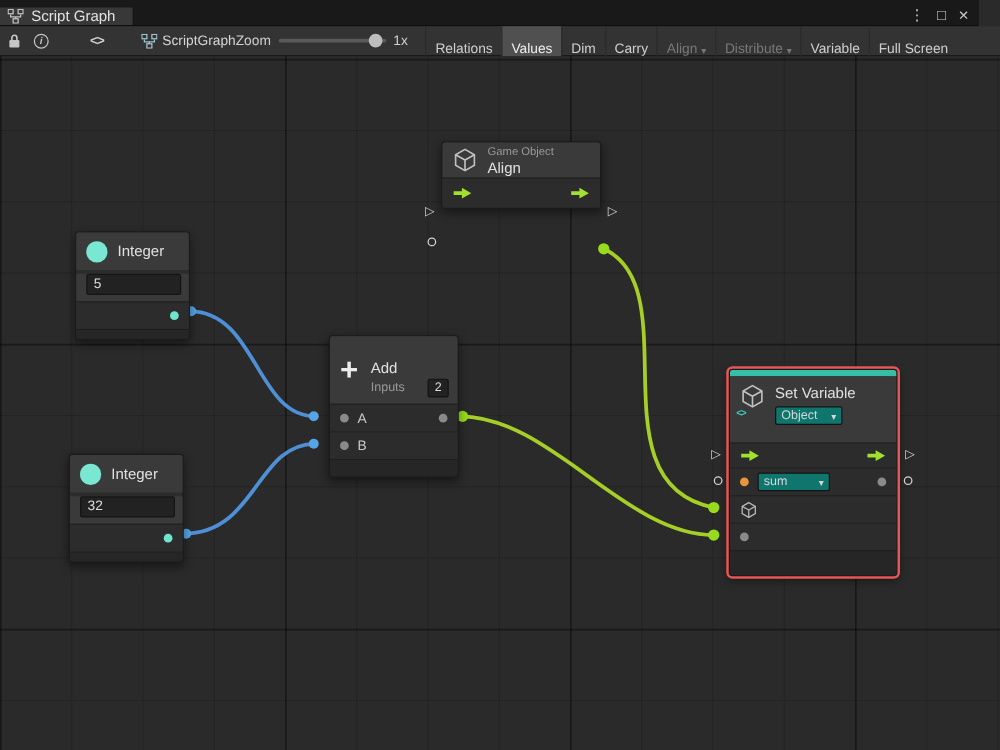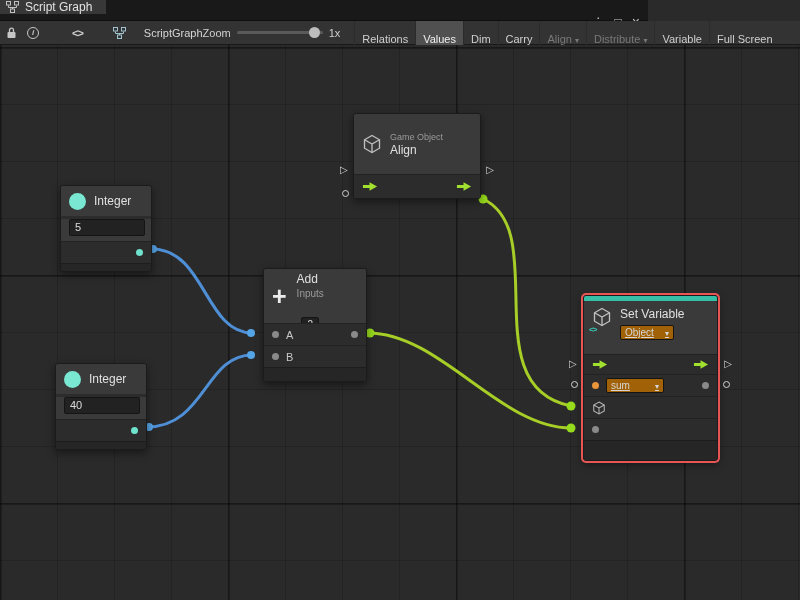--- a/index.html
+++ b/index.html
@@ -1,39 +1,39 @@
 <!DOCTYPE html>
 <html><head>
 <meta charset="utf-8">
 <style>
   * { margin:0; padding:0; box-sizing:border-box; }
   html,body { width:800px; height:600px; overflow:hidden; background:#2a2a2a;
     font-family:"Liberation Sans","DejaVu Sans",sans-serif; color:#ccc; }
   .stage { position:relative; width:800px; height:600px; }
 
   
-  .titlebar { position:absolute; top:0; left:0; width:648px; height:21px;
-    background:#191919; display:flex; align-items:flex-start; border-bottom:1px solid #0e0e0e;flex-direction:column; }
+  .titlebar { position:absolute; top:0; left:0; width:783px; height:21px;
+    background:#191919; display:flex; align-items:flex-end; border-bottom:1px solid #0e0e0e; }
   .tab { display:flex; align-items:center; gap:6px; padding:0 14px 0 6px;
     background:#383838; font-size:12px; color:#e2e2e2; }
   .win-controls { margin-left:auto; display:flex; align-items:center; gap:10px;
     padding-right:8px; color:#c9c9c9; font-size:12px; }
   .win-controls span { cursor:default; }
 
   
   .toolbar { position:absolute; top:21px; left:0; width:800px; height:24px;
     background:#333333; border-bottom:1px solid #191919; display:flex; align-items:center;
     font-size:11px; color:#cfcfcf; }
   .tb-icon { display:flex; align-items:center; justify-content:center;
     width:22px; height:24px; color:#c6c6c6; }
   .info-circ { display:inline-flex; align-items:center; justify-content:center;
     width:12px; height:12px; border:1px solid #c6c6c6; border-radius:50%;
     font-size:8px; font-weight:bold; color:#c6c6c6; font-style:italic; }
   .code-glyph { font-size:11px; font-weight:bold; letter-spacing:-1px; margin-left:28px; }
-  .graph-name { display:flex; align-items:center; gap:18px; margin-left:30px; color:#d6d6d6; }
+  .graph-name { display:flex; align-items:center; gap:4px; margin-left:30px; color:#d6d6d6; }
   .zoom-wrap { display:flex; align-items:center; gap:6px; }
   .zoom-track { position:relative; width:86px; height:3px; background:#5a5a5a; border-radius:2px; }
   .zoom-handle { position:absolute; top:-4px; left:72px; width:11px; height:11px;
     border-radius:50%; background:#bdbdbd; }
   .tb-buttons { display:flex; align-items:stretch; height:24px; margin-left:14px; }
   .tb-btn { display:flex; align-items:flex-end; gap:3px; padding:0 7px; height:24px;
     border-left:1px solid #2b2b2b; color:#cfcfcf; white-space:nowrap; }
   .tb-btn.active { background:#505050; color:#efefef; }
   .tb-btn.disabled { color:#787878; }
   .caret { font-size:8px; }
@@ -71,22 +71,22 @@
   .dot.gray { background:#8a8a8a; }
   .dot.orange { background:#e8953b; }
   .dot.right-abs { position:absolute; right:8px; top:50%; margin-top:-3.5px; }
   .field { background:#222; border:1px solid #141414; border-radius:2px;
     color:#dcdcdc; font-size:11px; padding:1px 5px; line-height:13px; }
   .field.wide { display:block; width:76px; margin:3px 8px; }
   .field.tiny { padding:0 5px; font-size:10px; }
   .port-label { font-size:11px; color:#c8c8c8; }
   .plus-icon { font-size:25px; font-weight:bold; color:#ececec; line-height:24px; }
   .dropdown { display:inline-flex; align-items:flex-end; justify-content:space-between;
-    background:#a16207; border:1px solid #141414; border-radius:2px; color:#d6d6d6;
-    font-size:10px; padding:1px 4px; gap:6px;text-decoration:underline; }
+    background:#0f766e; border:1px solid #141414; border-radius:2px; color:#d6d6d6;
+    font-size:10px; padding:1px 4px; gap:6px; }
   .out-tri { position:absolute; font-size:10px; color:#d2d2d2; line-height:10px; z-index:3; }
   .out-circ { position:absolute; width:7px; height:7px; border:1px solid #d2d2d2;
     border-radius:50%; z-index:3; }
   .strip { height:5px; background:#35bfa7; border-radius:2px 2px 0 0; }
   .icon-sub { position:relative; display:inline-block; }
   .icon-sub .sub-glyph { position:absolute; left:-3px; bottom:-3px; font-size:8px;
     font-weight:bold; color:#3ad2bd; letter-spacing:-1px; background:transparent; }
   .flow-arrow { flex:0 0 auto; }
   svg.cube { flex:0 0 auto; }
 </style>
@@ -202,34 +202,34 @@
       </div>
       <div class="n-footer" style="height:8px;"></div>
     </div>
 
     <div class="node" style="left:55px;top:318px;width:92px;">
       <div class="n-head" style="height:30px;">
         <span class="circle-icon"></span>
         <span class="n-title">Integer</span>
       </div>
       <div style="background:#3a3a3a;height:22px;">
-        <span class="field wide">40</span>
+        <span class="field wide">32</span>
       </div>
       <div class="n-row" style="height:22px;">
         <span class="dot teal right-abs"></span>
       </div>
       <div class="n-footer" style="height:8px;"></div>
     </div>
 
     <div class="node" style="left:263px;top:223px;width:104px;">
       <div class="n-head" style="height:54px;gap:10px;">
         <span class="plus-icon">+</span>
         <span style="display:flex;flex-direction:column;align-items:flex-start;gap:2px;margin-top:12px;">
           <span class="n-title">Add</span>
-          <span style="display:flex;align-items:center;gap:18px;flex-direction:column;">
+          <span style="display:flex;align-items:center;gap:18px;">
             <span class="n-sub" style="font-size:10px;">Inputs</span>
             <span class="field tiny">2</span>
           </span>
         </span>
       </div>
       <div class="n-row" style="height:22px;">
         <span class="dot gray"></span>
         <span class="port-label">A</span>
         <span class="dot gray right-abs"></span>
       </div>
@@ -237,21 +237,21 @@
         <span class="dot gray"></span>
         <span class="port-label">B</span>
       </div>
       <div class="n-footer" style="height:14px;"></div>
     </div>
 
     <div class="node" style="left:353px;top:68px;width:128px;">
       <span class="out-tri" style="left:-14px;top:51px;">▷</span>
       <span class="out-circ" style="left:-12px;top:76px;"></span>
       <span class="out-tri" style="right:-14px;top:51px;">▷</span>
-      <div class="n-head" style="height:60px;">
+      <div class="n-head" style="height:28px;">
         <svg class="cube" width="20" height="20" viewBox="0 0 20 20">
           <path d="M10 1.5 17.5 5.8 V14.2 L10 18.5 2.5 14.2 V5.8 Z" fill="none" stroke="#c0c0c0" stroke-width="1.3"></path>
           <path d="M2.5 5.8 L10 10 17.5 5.8 M10 10 V18.5" fill="none" stroke="#c0c0c0" stroke-width="1.3"></path>
         </svg>
         <span style="display:flex;flex-direction:column;gap:1px;">
           <span class="n-sub">Game Object</span>
           <span class="n-title">Align</span>
         </span>
       </div>
       <div class="n-row" style="height:24px;justify-content:space-between;">

